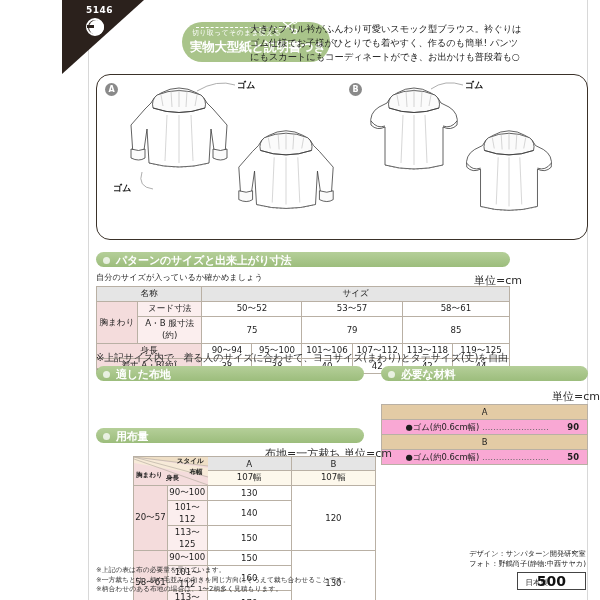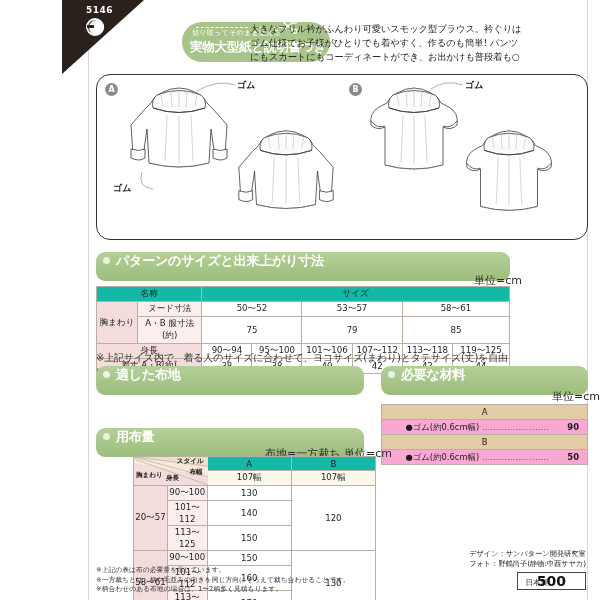--- a/index.html
+++ b/index.html
@@ -94,23 +94,23 @@
     position: absolute; width: 13px; height: 13px; border-radius: 50%;
     background: #8a8a8a; color: #ffffff; font-size: 8px; font-weight: bold;
     text-align: center; line-height: 13px;
   }
   .gomu {
     position: absolute; font-size: 9px; color: #1a1a1a; font-weight: bold;
   }
 
   
   .sec {
-    position: absolute; height: 29px; border-radius: 9px;
+    position: absolute; height: 15px; border-radius: 9px;
     background: linear-gradient(#b5cf99, #9cbd7c);
-    color: #ffffff; font-size: 13px; font-weight: bold;
+    color: #ffffff; font-size: 11px; font-weight: bold;
     line-height: 17px; padding-left: 20px; letter-spacing: -.2px;
   }
   .sec .dot {
     position: absolute; left: 7px; top: 5px;
     width: 7px; height: 7px; border-radius: 50%;
     background: #ffffff; opacity: .75;
   }
 
   .subnote { position: absolute; font-size: 8.2px; color: #2a2a2a; }
   .unit { position: absolute; font-size: 11px; color: #2a2a2a; }
@@ -119,21 +119,21 @@
   table { border-collapse: collapse; }
   .tbl td, .tbl th {
     border: 1px solid #b9b0a4;
     font-size: 8.6px; text-align: center; color: #1d1d1d;
     font-weight: normal; padding: 1px 0;
   }
 
   
   #size-table { position: absolute; left: 96px; top: 286px; width: 414px; }
   #size-table td, #size-table th { height: 14px; }
-  .h-tan   { background: #14b8a6; font-weight: bold; }
+  .h-tan   { background: #e5e5e5; font-weight: bold; }
   .h-pink  { background: #f4dcdc; font-weight: bold; }
   .h-pink2 { background: #fbeeee; font-weight: bold; }
   .cell-w  { background: #ffffff; }
   .cell-cr { background: #fdf8ec; }
 
   .note-s { position: absolute; font-size: 10px; color: #333; letter-spacing: -.2px; }
 
   
   #use-table { position: absolute; left: 133px; top: 456px; width: 243px; }
   #use-table td { height: 14px; font-size: 8.6px; }
@@ -293,20 +293,23 @@
       <path d="M334 14 Q348 4 366 10" stroke="#999" stroke-width="0.8" fill="none"></path>
     </svg>
     <div class="gomu" style="left:140px; top:4px;">ゴム</div>
     <div class="gomu" style="left:16px; top:107px;">ゴム</div>
     <div class="gomu" style="left:368px; top:4px;">ゴム</div>
   </div>
 
   <div class="sec" style="left:96px; top:252px; width:414px;">
     <span class="dot"></span>
     <span>パターンのサイズと出来上がり寸法</span>
+  </div>
+  <div class="subnote" style="left:96px; top:272px;">
+    <span>自分のサイズが入っているか確かめましょう</span>
   </div>
   <div class="unit" style="left:474px; top:273px;">単位=cm</div>
 
   <table class="tbl" id="size-table">
     <tbody>
         <tr>
       <td class="h-tan" colspan="2" style="width:108px;">名称</td>
       <td class="h-tan" colspan="6">サイズ</td>
     </tr>
     <tr>

